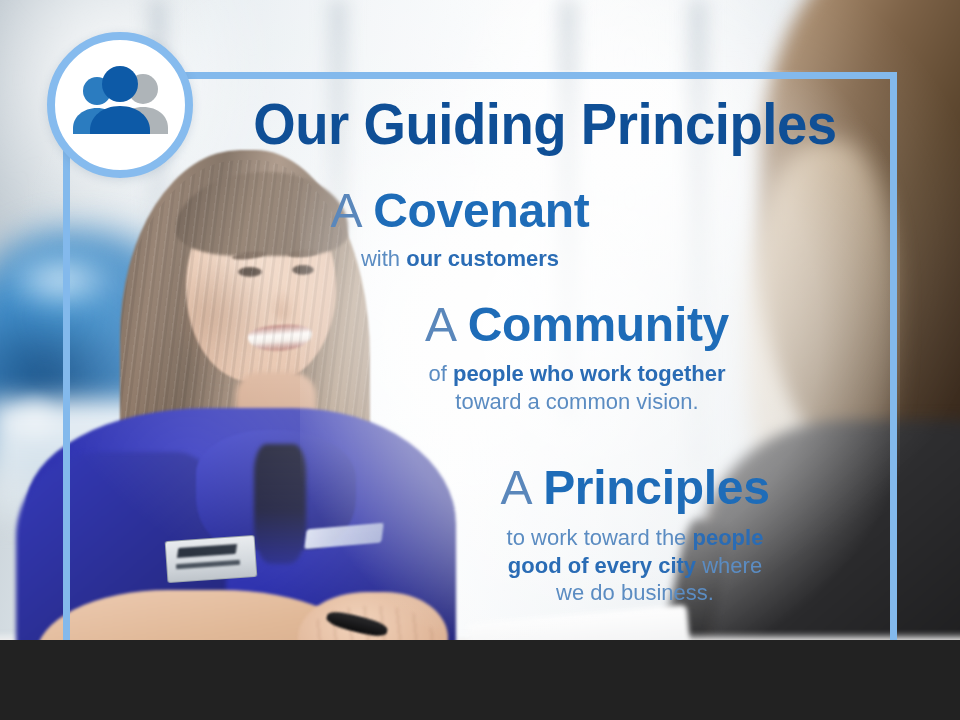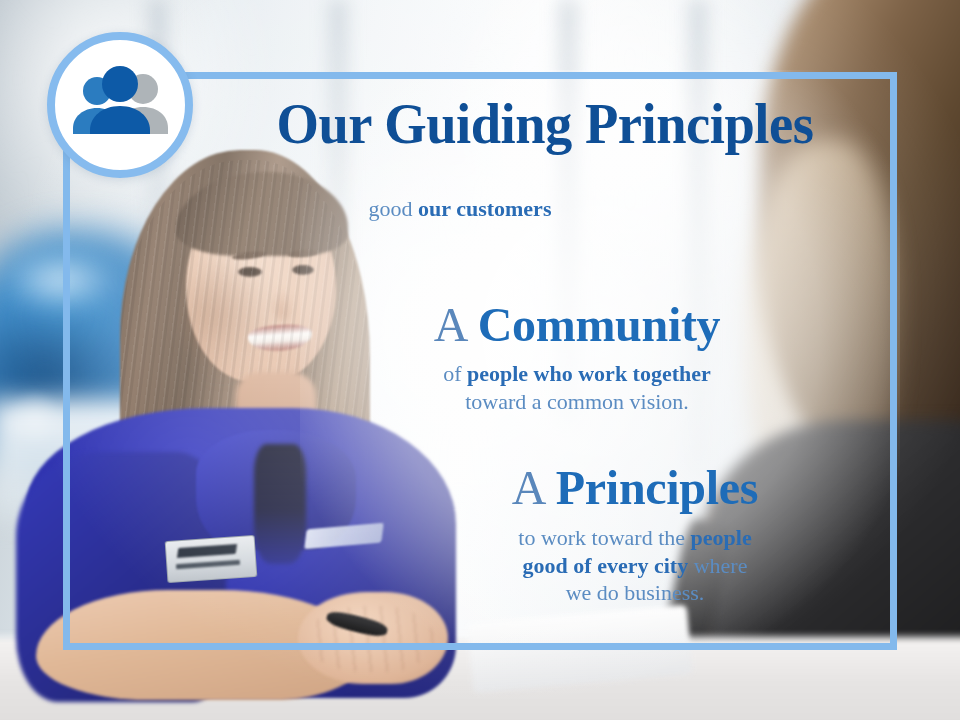--- a/index.html
+++ b/index.html
@@ -4,23 +4,23 @@
 <style>
   html, body {
     margin: 0;
     padding: 0;
     background: #222;
   }
 
   #stage {
     position: relative;
     width: 960px;
-    height: 720px;
+    height: 640px;
     overflow: hidden;
-    font-family: Liberation Serif, serif;
+    font-family: Liberation Sans, sans-serif;
     background: #fef9c3;
   }
 
   
   .photo-layer {
     position: absolute;
     inset: 0;
     overflow: hidden;
   }
 
@@ -558,22 +558,26 @@
 
         <circle cx="56" cy="19" r="18" fill="#0D5AA7"></circle>
         <path d="M56 41c-18 0-30 11-30 24v4h60v-4c0-13-12-24-30-24z" fill="#0D5AA7"></path>
       </svg>
     </span>
   </div>
 
   <div class="title">Our Guiding Principles</div>
 
   <div class="block b1">
+    <div class="headline">
+      <span>A</span>
+      <span class="kw">Covenant</span>
+    </div>
     <div class="sub">
-        <div><span>good </span><b>our customers</b></div>
+        <div><span>with </span><b>our customers</b></div>
       </div>
   </div>
 
   <div class="block b2">
     <div class="headline">
       <span>A</span>
       <span class="kw">Community</span>
     </div>
     <div class="sub">
         <div><span>of </span><b>people who work together</b></div>

